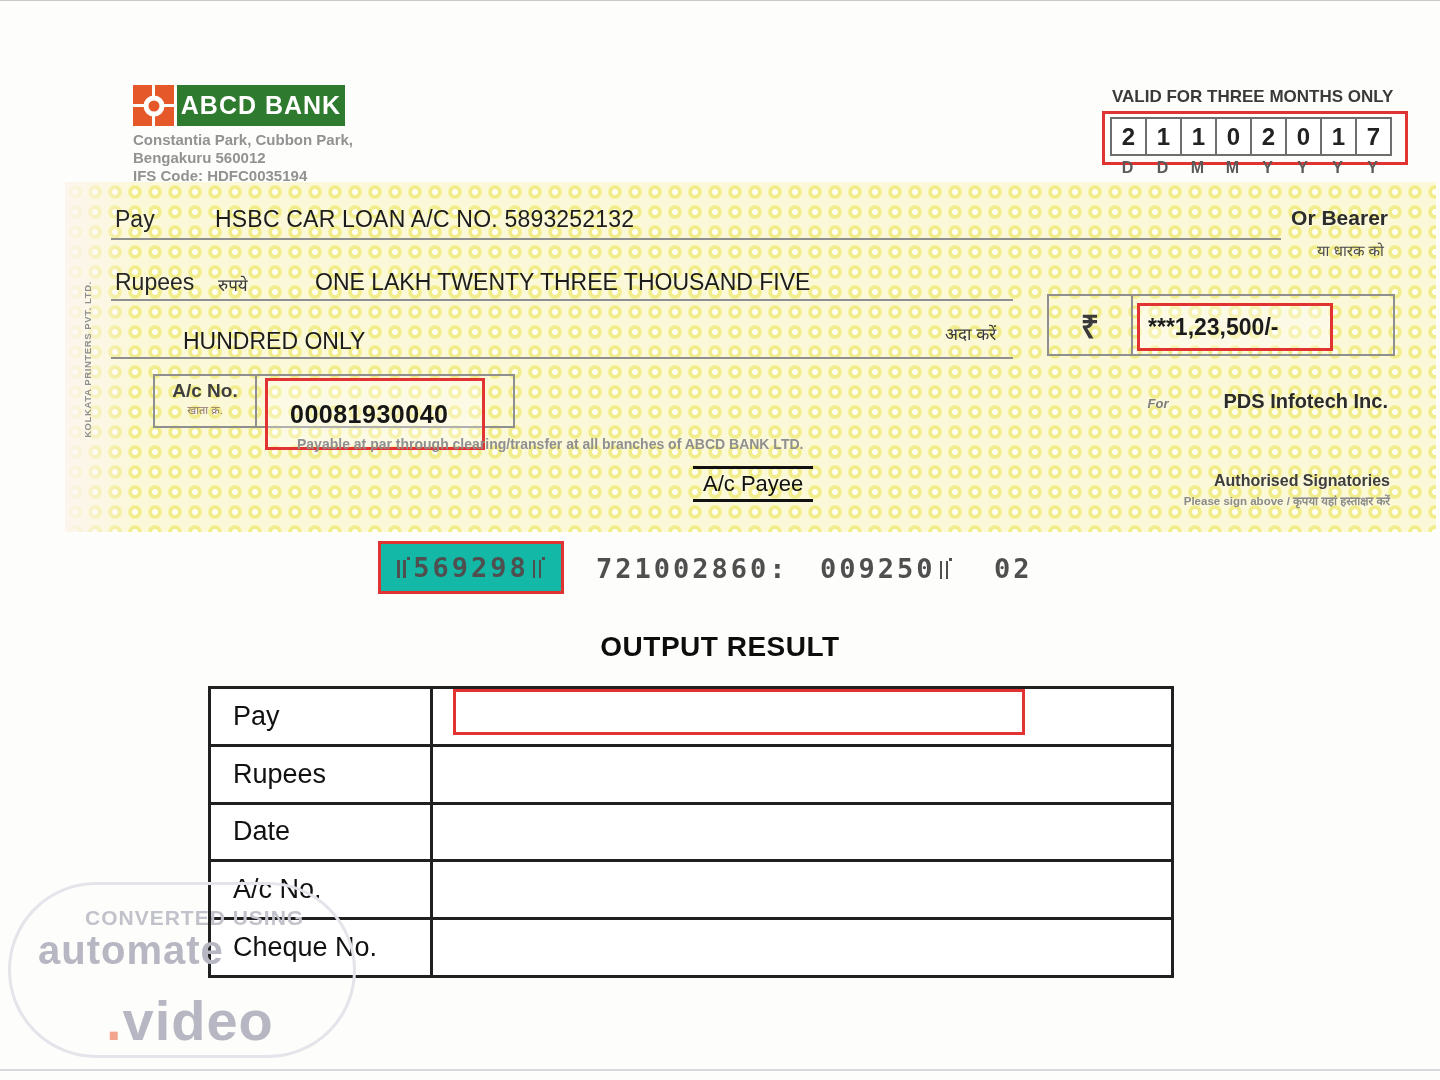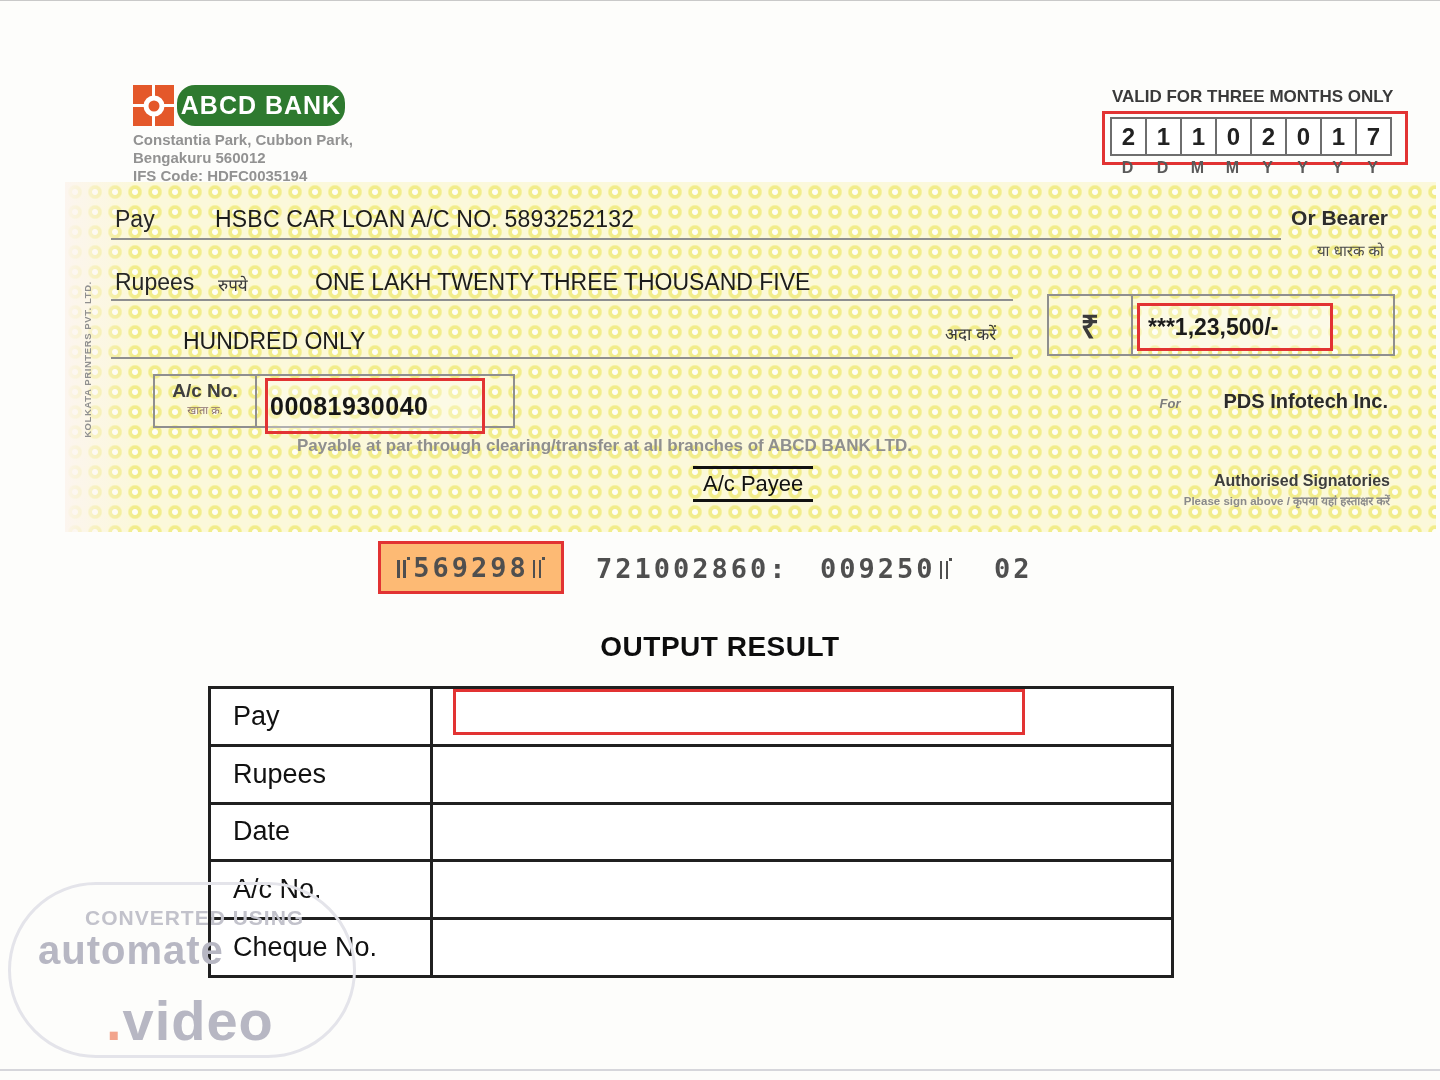--- a/index.html
+++ b/index.html
@@ -25,21 +25,21 @@
   }
   .logo-ring {
     position:absolute; left:50%; top:50%; transform:translate(-50%,-50%);
     width:21px; height:21px; border:5px solid #fff; border-radius:50%;
     background:#e4582a;
   }
   .logo-green {
     left:177px; top:85px; width:168px; height:41px;
     background:#2e7a2f; color:#fff;
     display:flex; align-items:center; justify-content:center;
-    font-size:25px; font-weight:700; letter-spacing:1px;border-radius:18px;
+    font-size:25px; font-weight:700; letter-spacing:1px;
   }
   .bank-addr { left:133px; top:131px; font-size:15px; font-weight:700; color:#929292; line-height:18px; }
 
   
   .valid-note { left:1112px; top:87px; font-size:17px; font-weight:700; color:#3a3a3a; }
   .date-cells { left:1110px; top:117px; display:flex; }
   .date-cell {
     width:37px; height:39px; border:2px solid #6e6e6e; margin-left:-2px;
     background:#fff; display:flex; align-items:center; justify-content:center;
     font-size:24px; font-weight:600; color:#222;
@@ -96,46 +96,46 @@
     border:3px solid #e23333; background:rgba(255,255,255,0.35);
     display:flex; align-items:center; padding-left:8px;
     font-size:23px; font-weight:600; color:#1b1b1b;
   }
 
   .acno-box { left:88px; top:192px; width:362px; height:54px; border:2px solid #8f8f8f; display:flex; }
   .acno-left { width:102px; border-right:2px solid #8f8f8f; text-align:center; padding-top:4px; }
   .acno-l1 { font-size:19px; font-weight:700; color:#3f3f3f; }
   .acno-l2 { font-size:11px; color:#8a6f6f; }
   .acno-red {
-    position:absolute; left:110px; top:2px; width:220px; height:56px;
+    position:absolute; left:110px; top:2px; width:220px; height:72px;
     border:3px solid #e23333; background:rgba(255,255,255,0.3);
-    display:flex; align-items:center; padding-left:2px;
+    display:flex; align-items:center; padding-left:22px;
     font-size:25px; font-weight:600; color:#161616; letter-spacing:0.5px;
   }
 
-  .payable-note { left:232px; top:254px; font-size:17px; font-weight:700; color:#8f8f8f; }
+  .payable-note { left:232px; top:254px; font-size:14px; font-weight:700; color:#8f8f8f; }
 
   .ac-payee {
     left:628px; top:284px; padding:2px 10px;
     border-top:3px solid #111; border-bottom:3px solid #111;
     font-size:22px; color:#111;
   }
 
-  .for-company { right:48px; top:208px; display:flex; align-items:baseline; gap:8px; }
+  .for-company { right:48px; top:208px; display:flex; align-items:baseline; gap:20px; }
   .for-label { font-size:13px; font-style:italic; font-weight:700; color:#7d7d7d; }
   .company   { font-size:20px; font-weight:700; color:#2b2b2b;padding-left:35px; }
 
   .auth-sign { right:46px; top:290px; font-size:16px; font-weight:700; color:#3d3d3d; text-align:right; }
   .sign-note { right:46px; top:311px; font-size:11.5px; font-weight:600; color:#8a8a8a; text-align:right; }
 
   
   .micr { font-family:"DejaVu Sans Mono", monospace; font-weight:700; color:#4f4f4f; font-size:27px; letter-spacing:3px; }
   .micr-red {
     left:378px; top:541px; width:186px; height:53px; border:3px solid #e23333;
-    display:flex; align-items:center; justify-content:center; background:#fdba74;
+    display:flex; align-items:center; justify-content:center; background:#14b8a6;
   }
   .micr-2 { left:596px; top:553px; }
   .micr-3 { left:820px; top:553px; display:flex; align-items:center;justify-content:center; }
   .micr-4 { left:994px; top:553px; }
   .onus { position:relative; display:inline-block; width:12px; height:22px; margin:0 4px; }
   .onus i { position:absolute; background:#4f4f4f; }
   .onus .b1 { left:0;   top:3px; width:2.5px; height:18px; }
   .onus .b2 { left:6px; top:3px; width:2.5px; height:18px; }
   .onus .dt { left:9.5px; top:0;  width:3px;  height:3px; }
 

